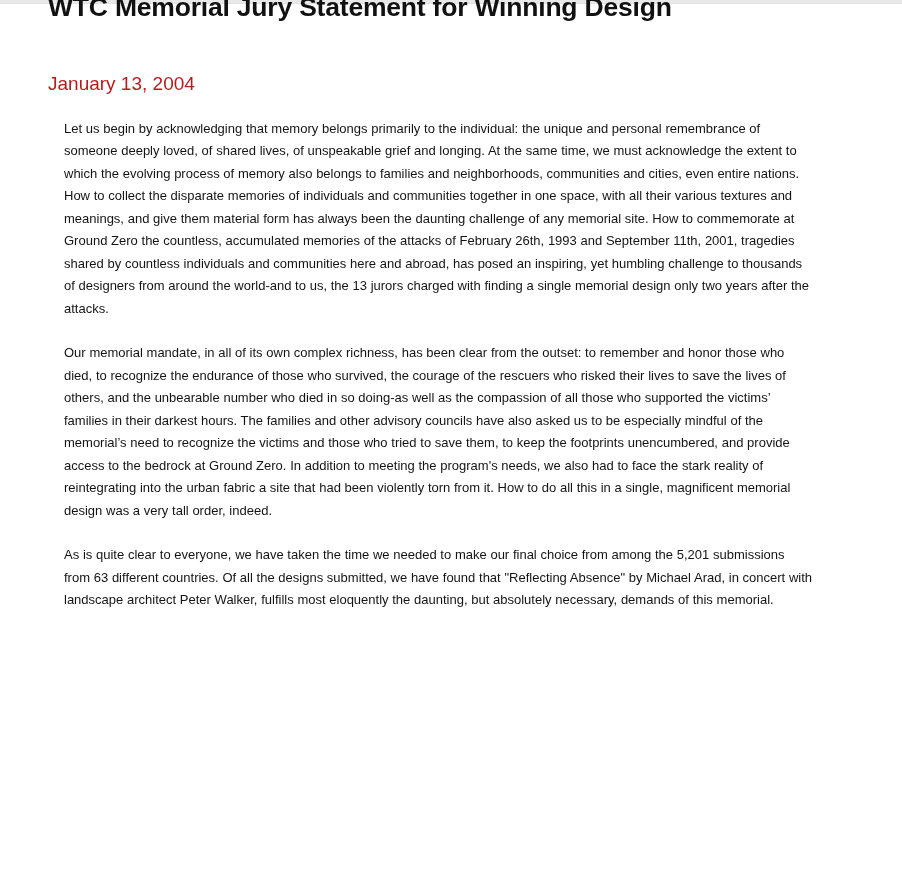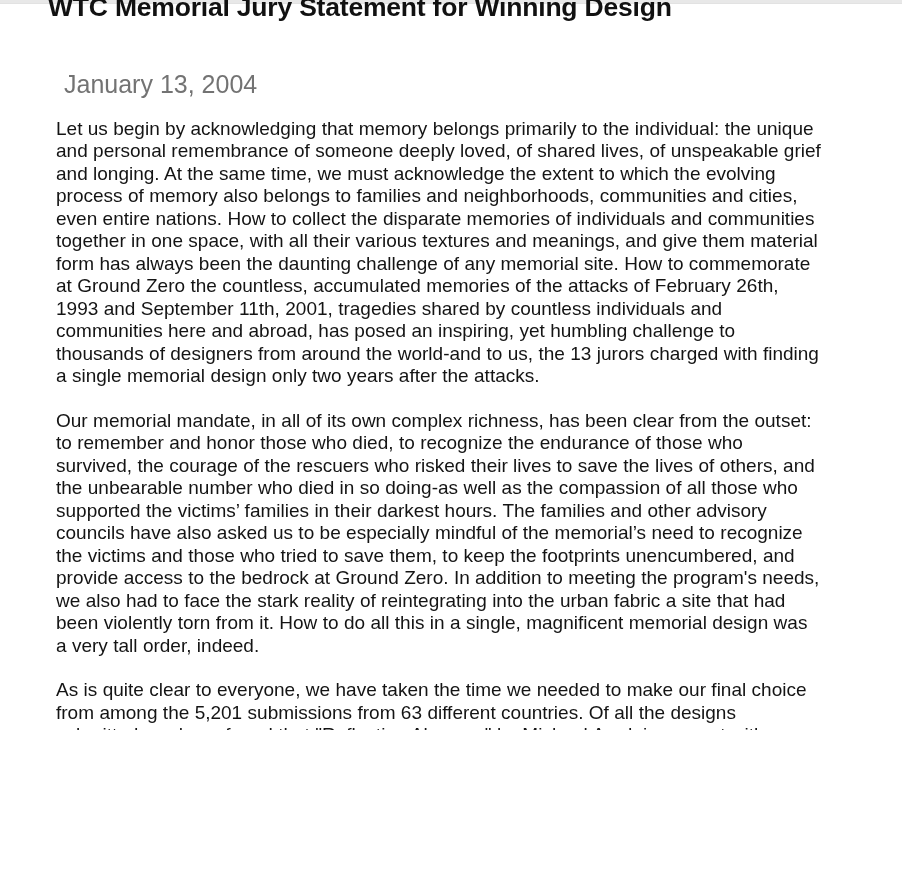--- a/index.html
+++ b/index.html
@@ -48,32 +48,32 @@
     font-weight: bold;
     line-height: 30px;
     letter-spacing: -0.2px;
     color: #111111;
     
     margin-top: -8px;
     white-space: nowrap;
   }
 
   .doc-date {
-    margin: 16px;
+    margin: 0;
     padding: 0;
-    font-size: 25px;
+    font-size: 19px;
     line-height: 22.5px;
-    color: #737373;
+    color: #b91c1c;
     margin-top: 51px;
   }
 
   .doc-para {
-    margin: 8px;
+    margin: 16px;
     padding: 0;
-    font-size: 19px;
+    font-size: 13px;
     line-height: 22.5px;
     color: #141414;
     text-align: left;
     margin-top: 22px;
     word-spacing: 0.1px;
   }
 </style>
 </head>
 <body>
 

